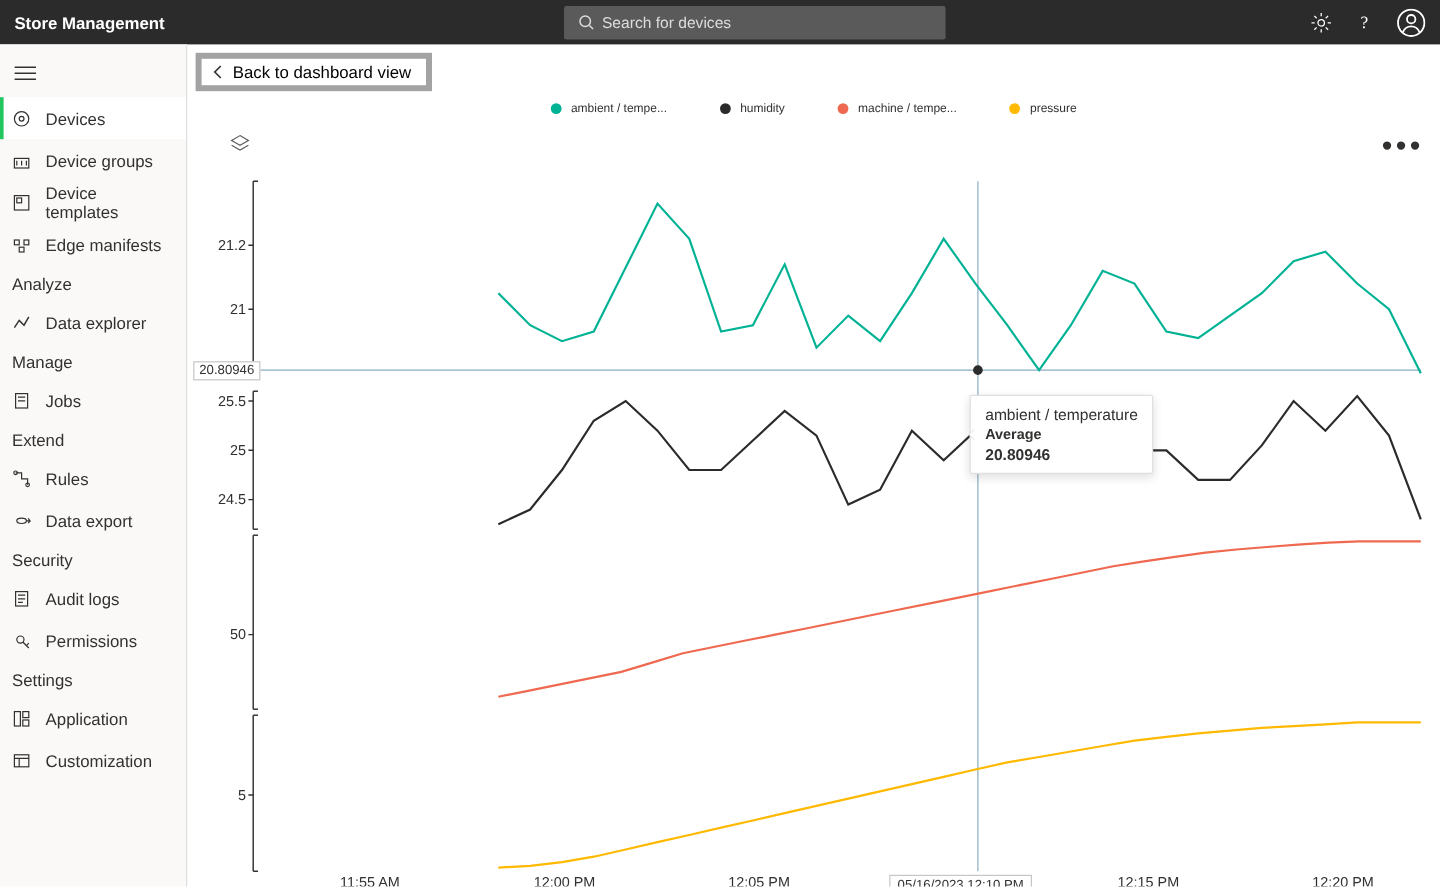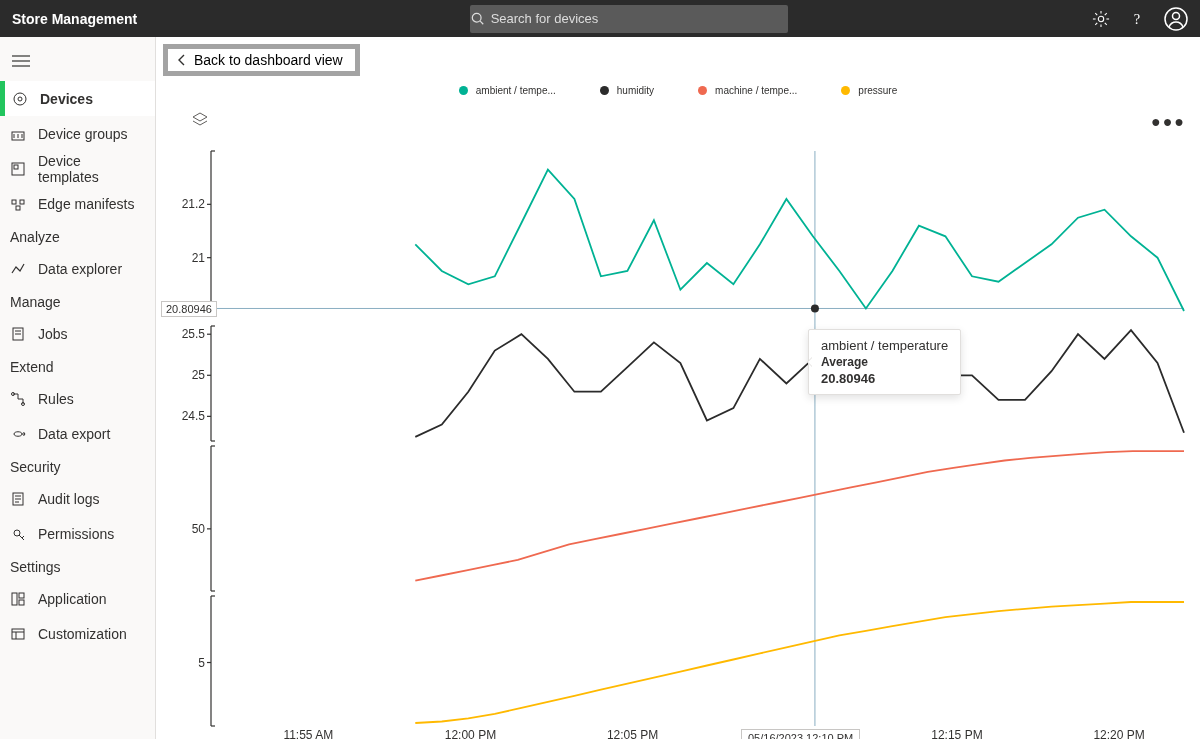--- a/index.html
+++ b/index.html
@@ -2,36 +2,36 @@
 <html><head>
 <meta charset="utf-8">
 <style>
   * { box-sizing: border-box; margin: 0; padding: 0; }
   body { font-family: "Segoe UI", -apple-system, sans-serif; font-size: 14px; color: #323130; width: 1200px; height: 739px; overflow: hidden; background: #fff; }
 
   
   .header { height: 37px; background: #2b2b2b; color: #fff; display: flex; align-items: center; padding: 0 12px; }
   .header-title { font-size: 14px; font-weight: 600; flex: 0 0 auto; }
   .header-center { flex: 1; display: flex; justify-content: center; }
-  .search-box { width: 318px; height: 28px; background: #5a5a5a; border-radius: 2px; display: flex; align-items: center; padding: 0 1px; gap: 6px; margin-left: 28px; }
+  .search-box { width: 318px; height: 28px; background: #5a5a5a; border-radius: 2px; display: flex; align-items: center; padding: 0 12px; gap: 6px; margin-left: 28px; }
   .search-box input { background: transparent; border: none; outline: none; color: #fff; font-size: 13px; flex: 1; }
   .search-box input::placeholder { color: #ddd; }
   .search-icon { width: 14px; height: 14px; }
   .header-right { display: flex; align-items: center; gap: 18px; }
   .header-icon { width: 18px; height: 18px; cursor: pointer; }
   .user-icon { width: 24px; height: 24px; }
 
   
   .content { display: flex; height: calc(100% - 37px); }
   .sidebar { width: 156px; border-right: 1px solid #e1dfdd; background: #faf9f8; overflow-y: auto; padding-top: 4px; }
   .hamburger { height: 40px; display: flex; align-items: center; padding: 0 12px; }
   .hamburger svg { width: 18px; height: 14px; }
   .nav-section { font-size: 14px; font-weight: 400; padding: 8px 10px 6px 10px; color: #323130; }
   .nav-item { height: 35px; display: flex; align-items: center; padding: 0 10px 0 10px; cursor: pointer; gap: 12px; font-size: 14px; color: #323130; }
-  .nav-item.active { background: #fff; border-left: 5px solid #22c55e; padding-left: 7px; font-weight: 700; }
+  .nav-item.active { background: #fff; border-left: 3px solid #22c55e; padding-left: 7px; font-weight: 400; }
   .nav-icon { width: 16px; height: 16px; flex: 0 0 16px; }
 
   
   .main { flex: 1; position: relative; overflow: hidden; }
   .back-btn { position: absolute; top: 7px; left: 7px; border: 5px solid #a3a3a3; background: #fff; height: 32px; padding: 0 12px 0 8px; display: flex; align-items: center; gap: 6px; cursor: pointer; font-size: 14px; }
   .back-chevron { width: 12px; height: 12px; }
 
   
   .legend { position: absolute; top: 48px; left: 0; right: 0; display: flex; justify-content: center; gap: 44px; font-size: 10px; }
   .legend-item { display: flex; align-items: center; gap: 8px; }

